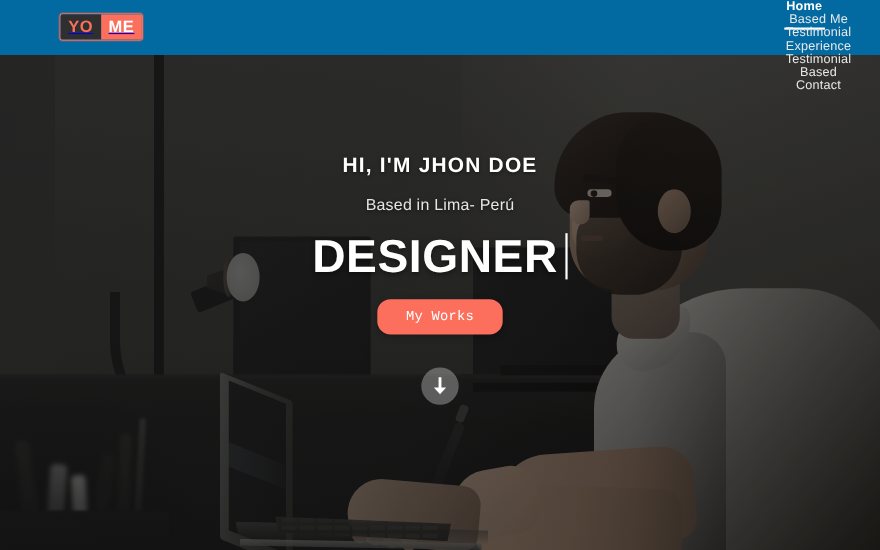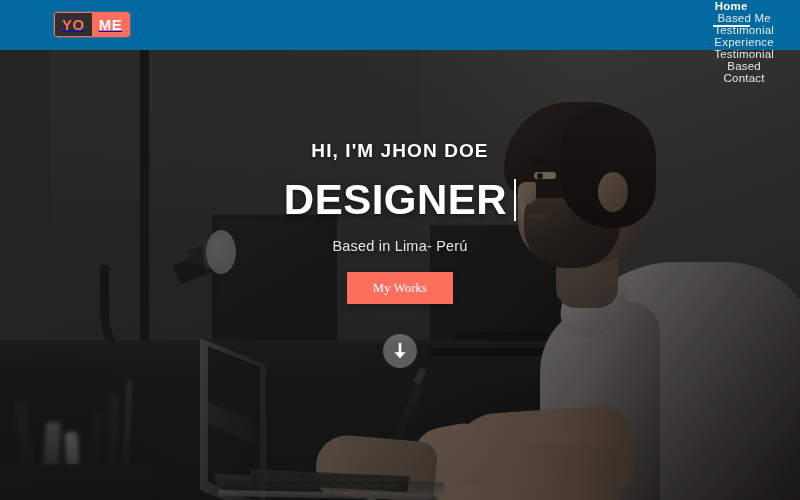--- a/index.html
+++ b/index.html
@@ -287,22 +287,22 @@
   #caret {
     width:2px; height:42px; background:#ffffff; margin-left:7px;
     align-self:center;
   }
   #location {
     color:#e6e6e6; font-size:14.5px; margin-top:17px; letter-spacing:.2px;
     text-shadow:0 1px 3px rgba(0,0,0,.5);
   }
   #works-btn {
     margin-top:18px; background:#fb6f5c; color:#ffffff; border:none;
-    font-size:12.5px; padding:0 26px; height:32px; border-radius:1px;
-    cursor:pointer; font-family:Liberation Serif, serif;
+    font-size:12.5px; padding:0 26px; height:32px; border-radius:12px;
+    cursor:pointer; font-family:Liberation Mono, monospace;
     pointer-events:auto; letter-spacing:.2px;
     box-shadow:0 2px 6px rgba(0,0,0,.28);
   }
   #scroll-btn {
     margin-top:30px; width:34px; height:34px; border-radius:50%;
     background:rgba(255,255,255,.30); display:flex; align-items:center;
     justify-content:center; cursor:pointer; pointer-events:auto;
     border:none;
   }
   #scroll-btn svg { display:block; }
@@ -410,25 +410,25 @@
     <div class="pen ph" id="pen4"></div>
     <div class="pen ph" id="pen5"></div>
     <div class="ph" id="cup"></div>
   </div>
 
   <div id="overlay"></div>
   <div id="overlay-dark"></div>
 
   <div id="hero-content">
     <div id="greeting">HI, I'M JHON DOE</div>
+    <div id="location">Based in Lima- Perú</div>
     <div id="title-row">
       <div id="role">DESIGNER</div>
       <div id="caret"></div>
     </div>
-    <div id="location">Based in Lima- Perú</div>
     <button id="works-btn">My Works</button>
     <button id="scroll-btn">
       <span>
         <svg width="16" height="18" viewBox="0 0 16 18">
           <path d="M8 1 L8 12" stroke="#ffffff" stroke-width="2.6" fill="none"></path>
           <path d="M2.4 10.2 L8 16.4 L13.6 10.2 Z" fill="#ffffff"></path>
         </svg>
       </span>
     </button>
   </div>

